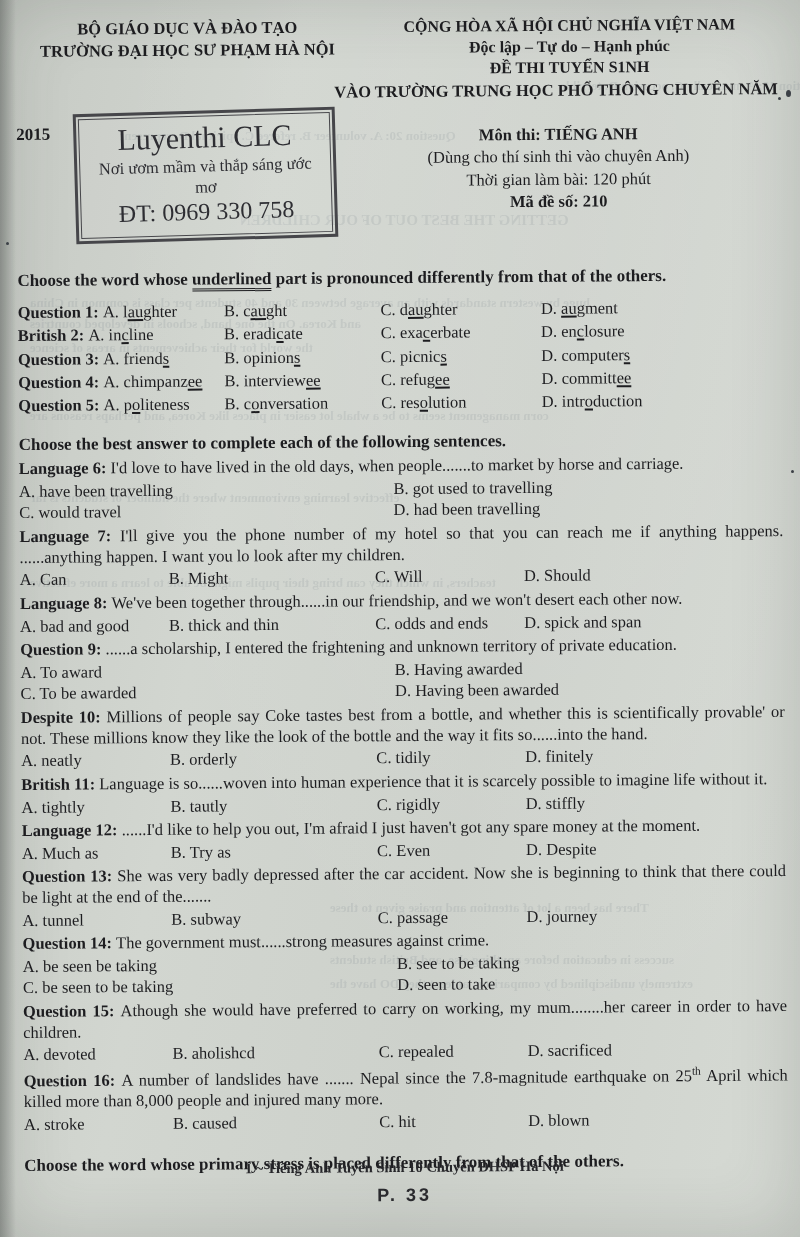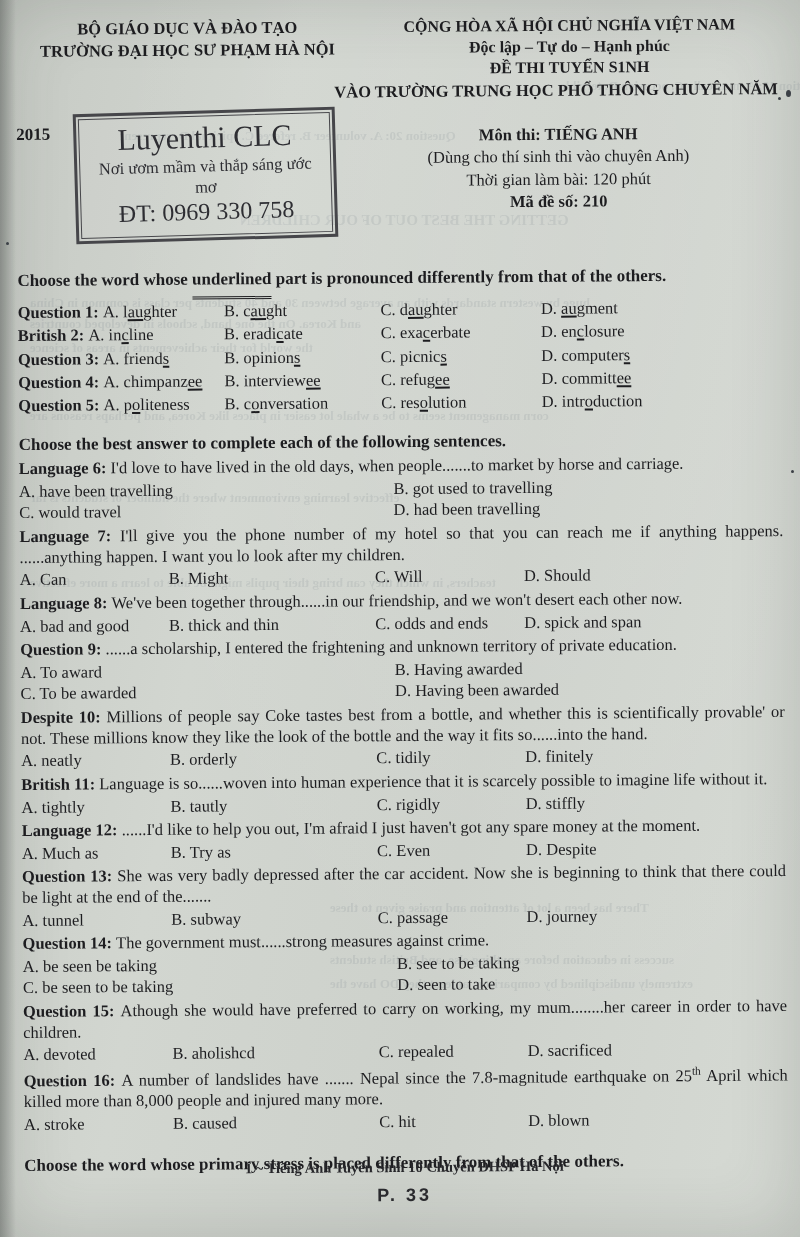--- a/index.html
+++ b/index.html
@@ -44,21 +44,21 @@
   .year{width:58px;font-weight:bold;font-size:17px;padding-top:12px;}
   .stamp-wrap{width:262px;transform:rotate(-1.2deg);}
   .stamp-outer{border:3px solid #46464a;padding:2px;background:rgba(255,255,255,0.04);}
   .stamp-inner{border:1.5px solid #46464a;text-align:center;padding:4px 6px 8px;}
   .stamp-name{font-size:30px;line-height:1.15;color:#2e2e33;}
   .stamp-slogan{font-size:16.5px;line-height:1.3;color:#2e2e33;}
   .stamp-phone{font-size:24px;line-height:1.2;color:#2e2e33;}
   .exam-info{flex:1;text-align:center;padding-top:16px;line-height:1.35;font-size:16.5px;}
   .bold{font-weight:bold;}
   .section-heading{font-weight:bold;font-size:17px;margin-top:28px;}
-  .u-double{border-bottom:3px double #1d1d20;padding-bottom:8px;}
+  .u-double{border-bottom:3px double #1d1d20;padding-bottom:0;}
   .pron-table{margin-top:9px;}
   .pron-row{display:grid;grid-template-columns:27% 20.5% 21% 31.5%;line-height:1.42;}
   .qlabel{font-weight:bold;}
   u{text-underline-offset:2px;text-decoration-thickness:1.5px;margin-top:8px;}
   .questions{margin-top:4px;}
   .stem{margin:3px 0 0;text-align:justify;}
   .opts{margin-top:1px;}
   .opts4{display:grid;grid-template-columns:19.5% 27% 19.5% 34%;}
   .opts2{display:grid;grid-template-columns:49% 51%;}
   .opt{line-height:1.3;}

